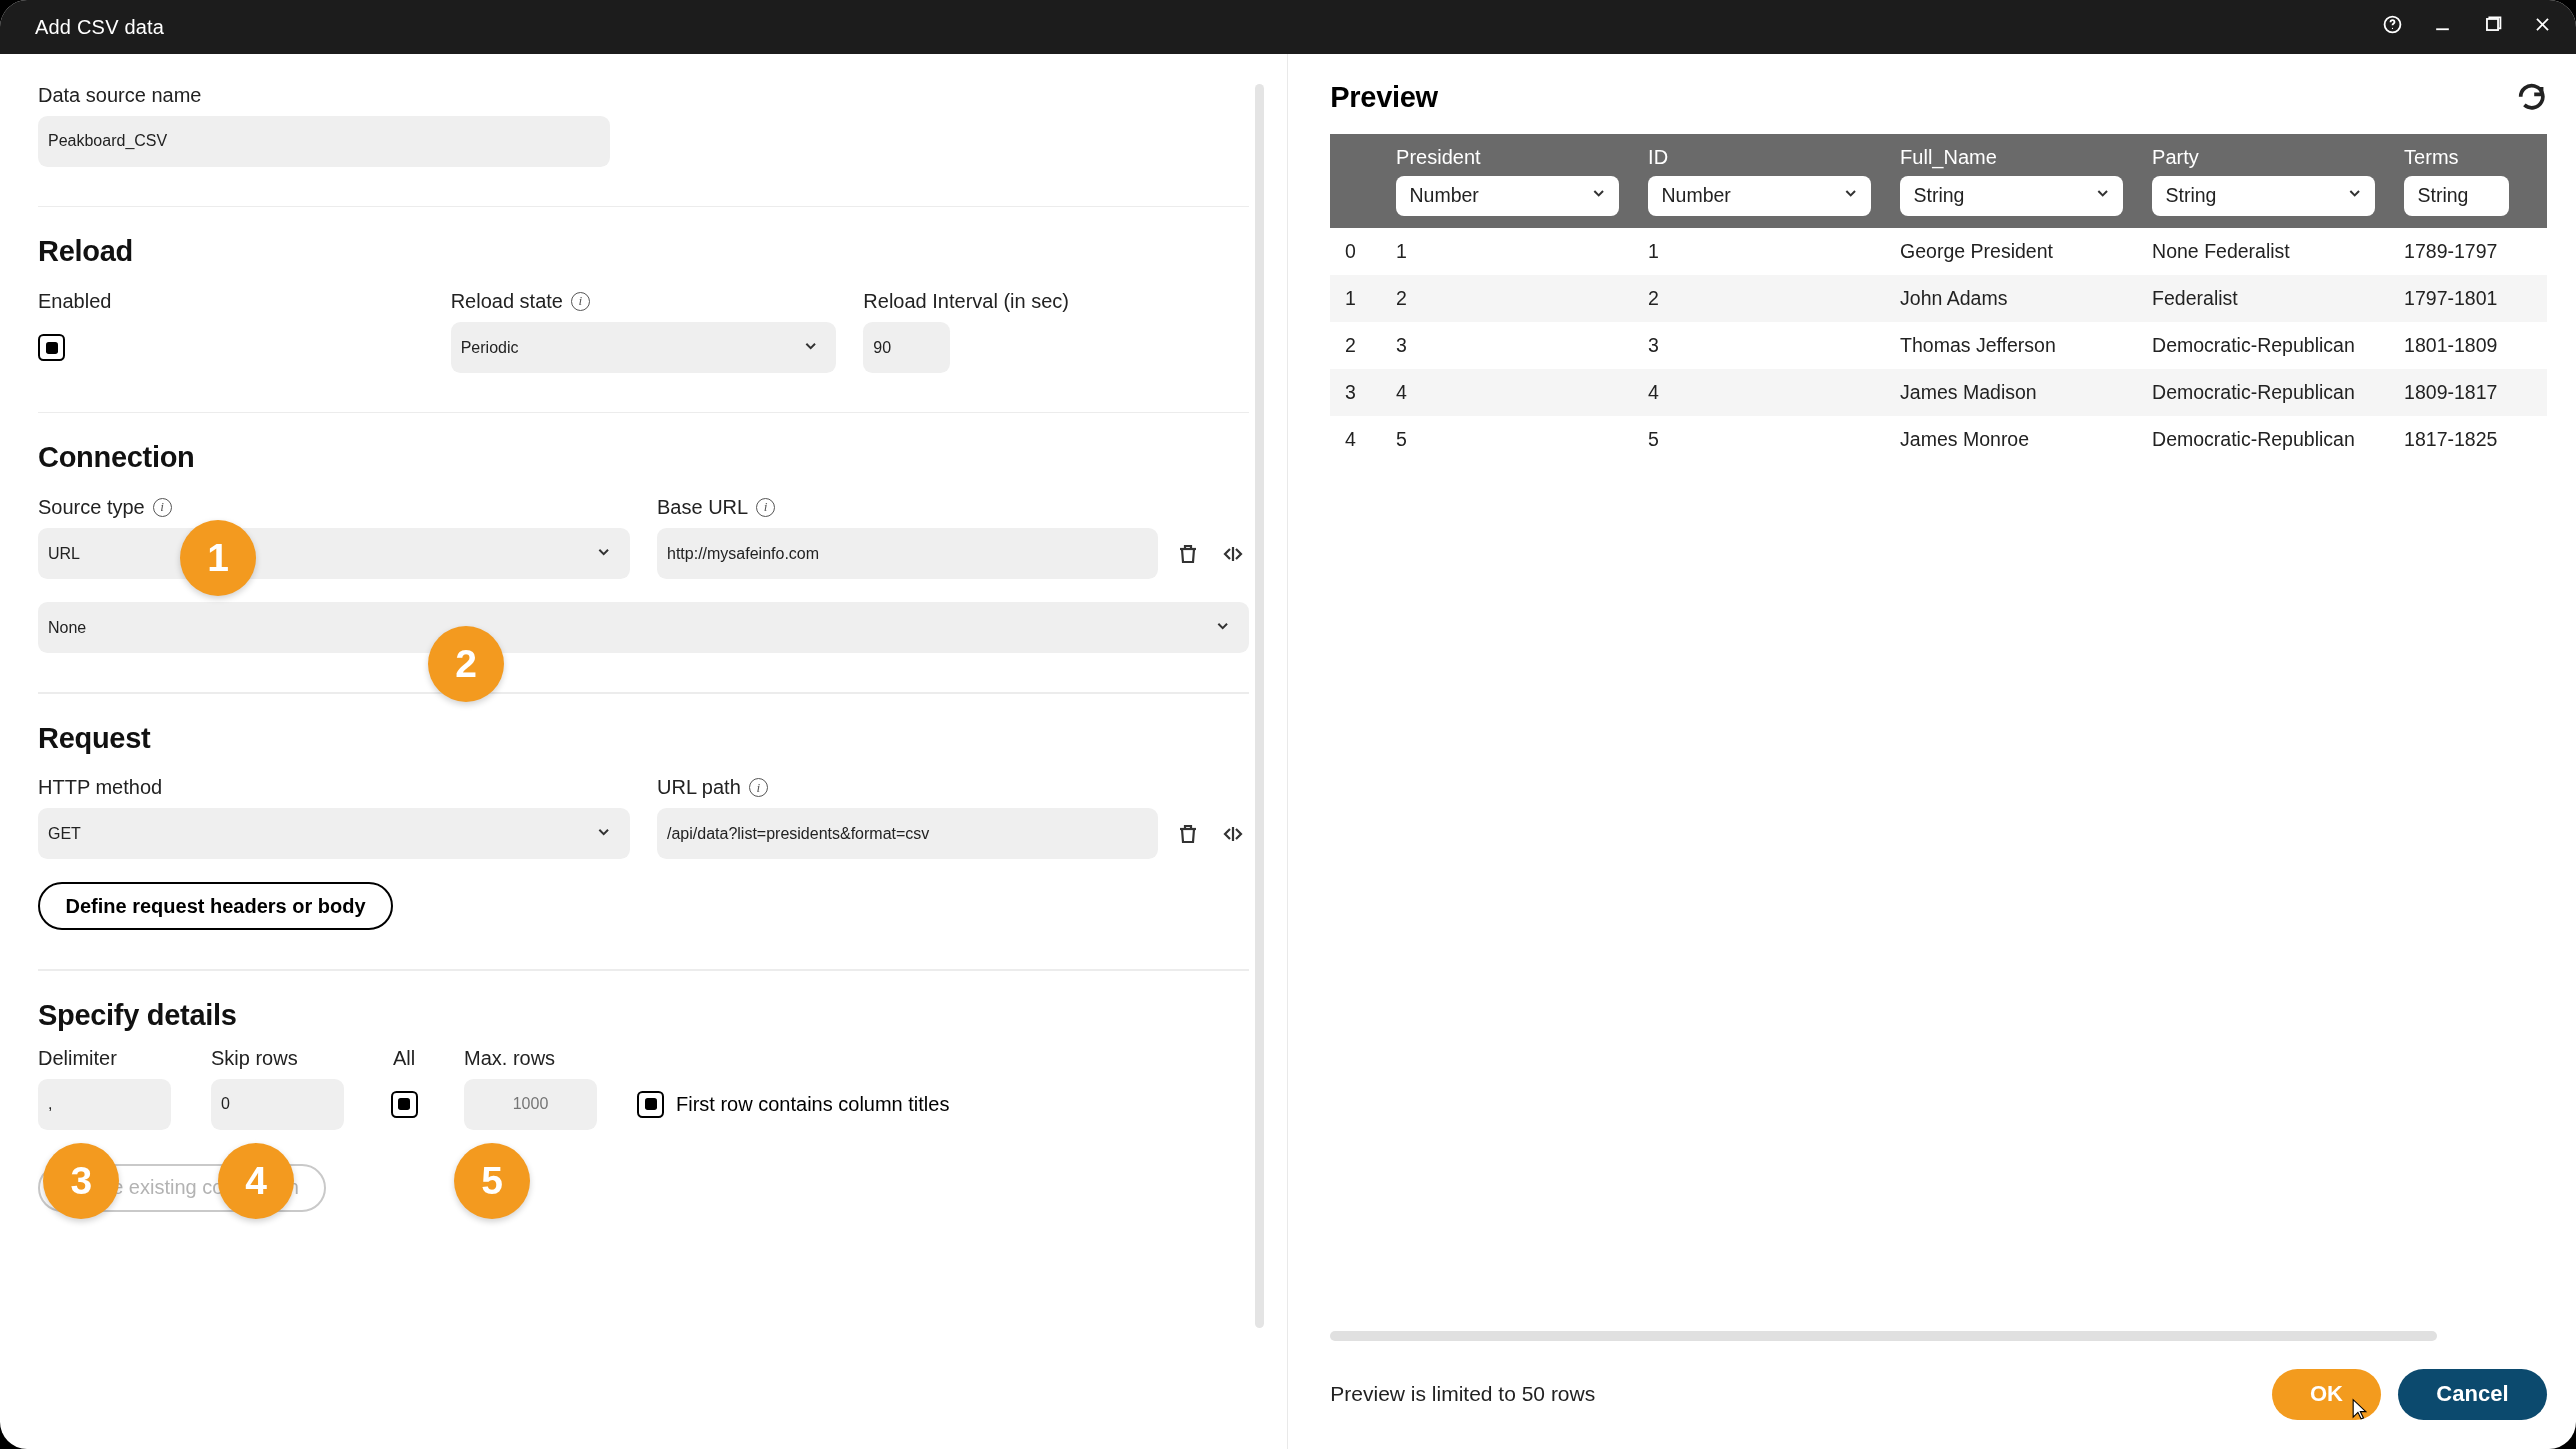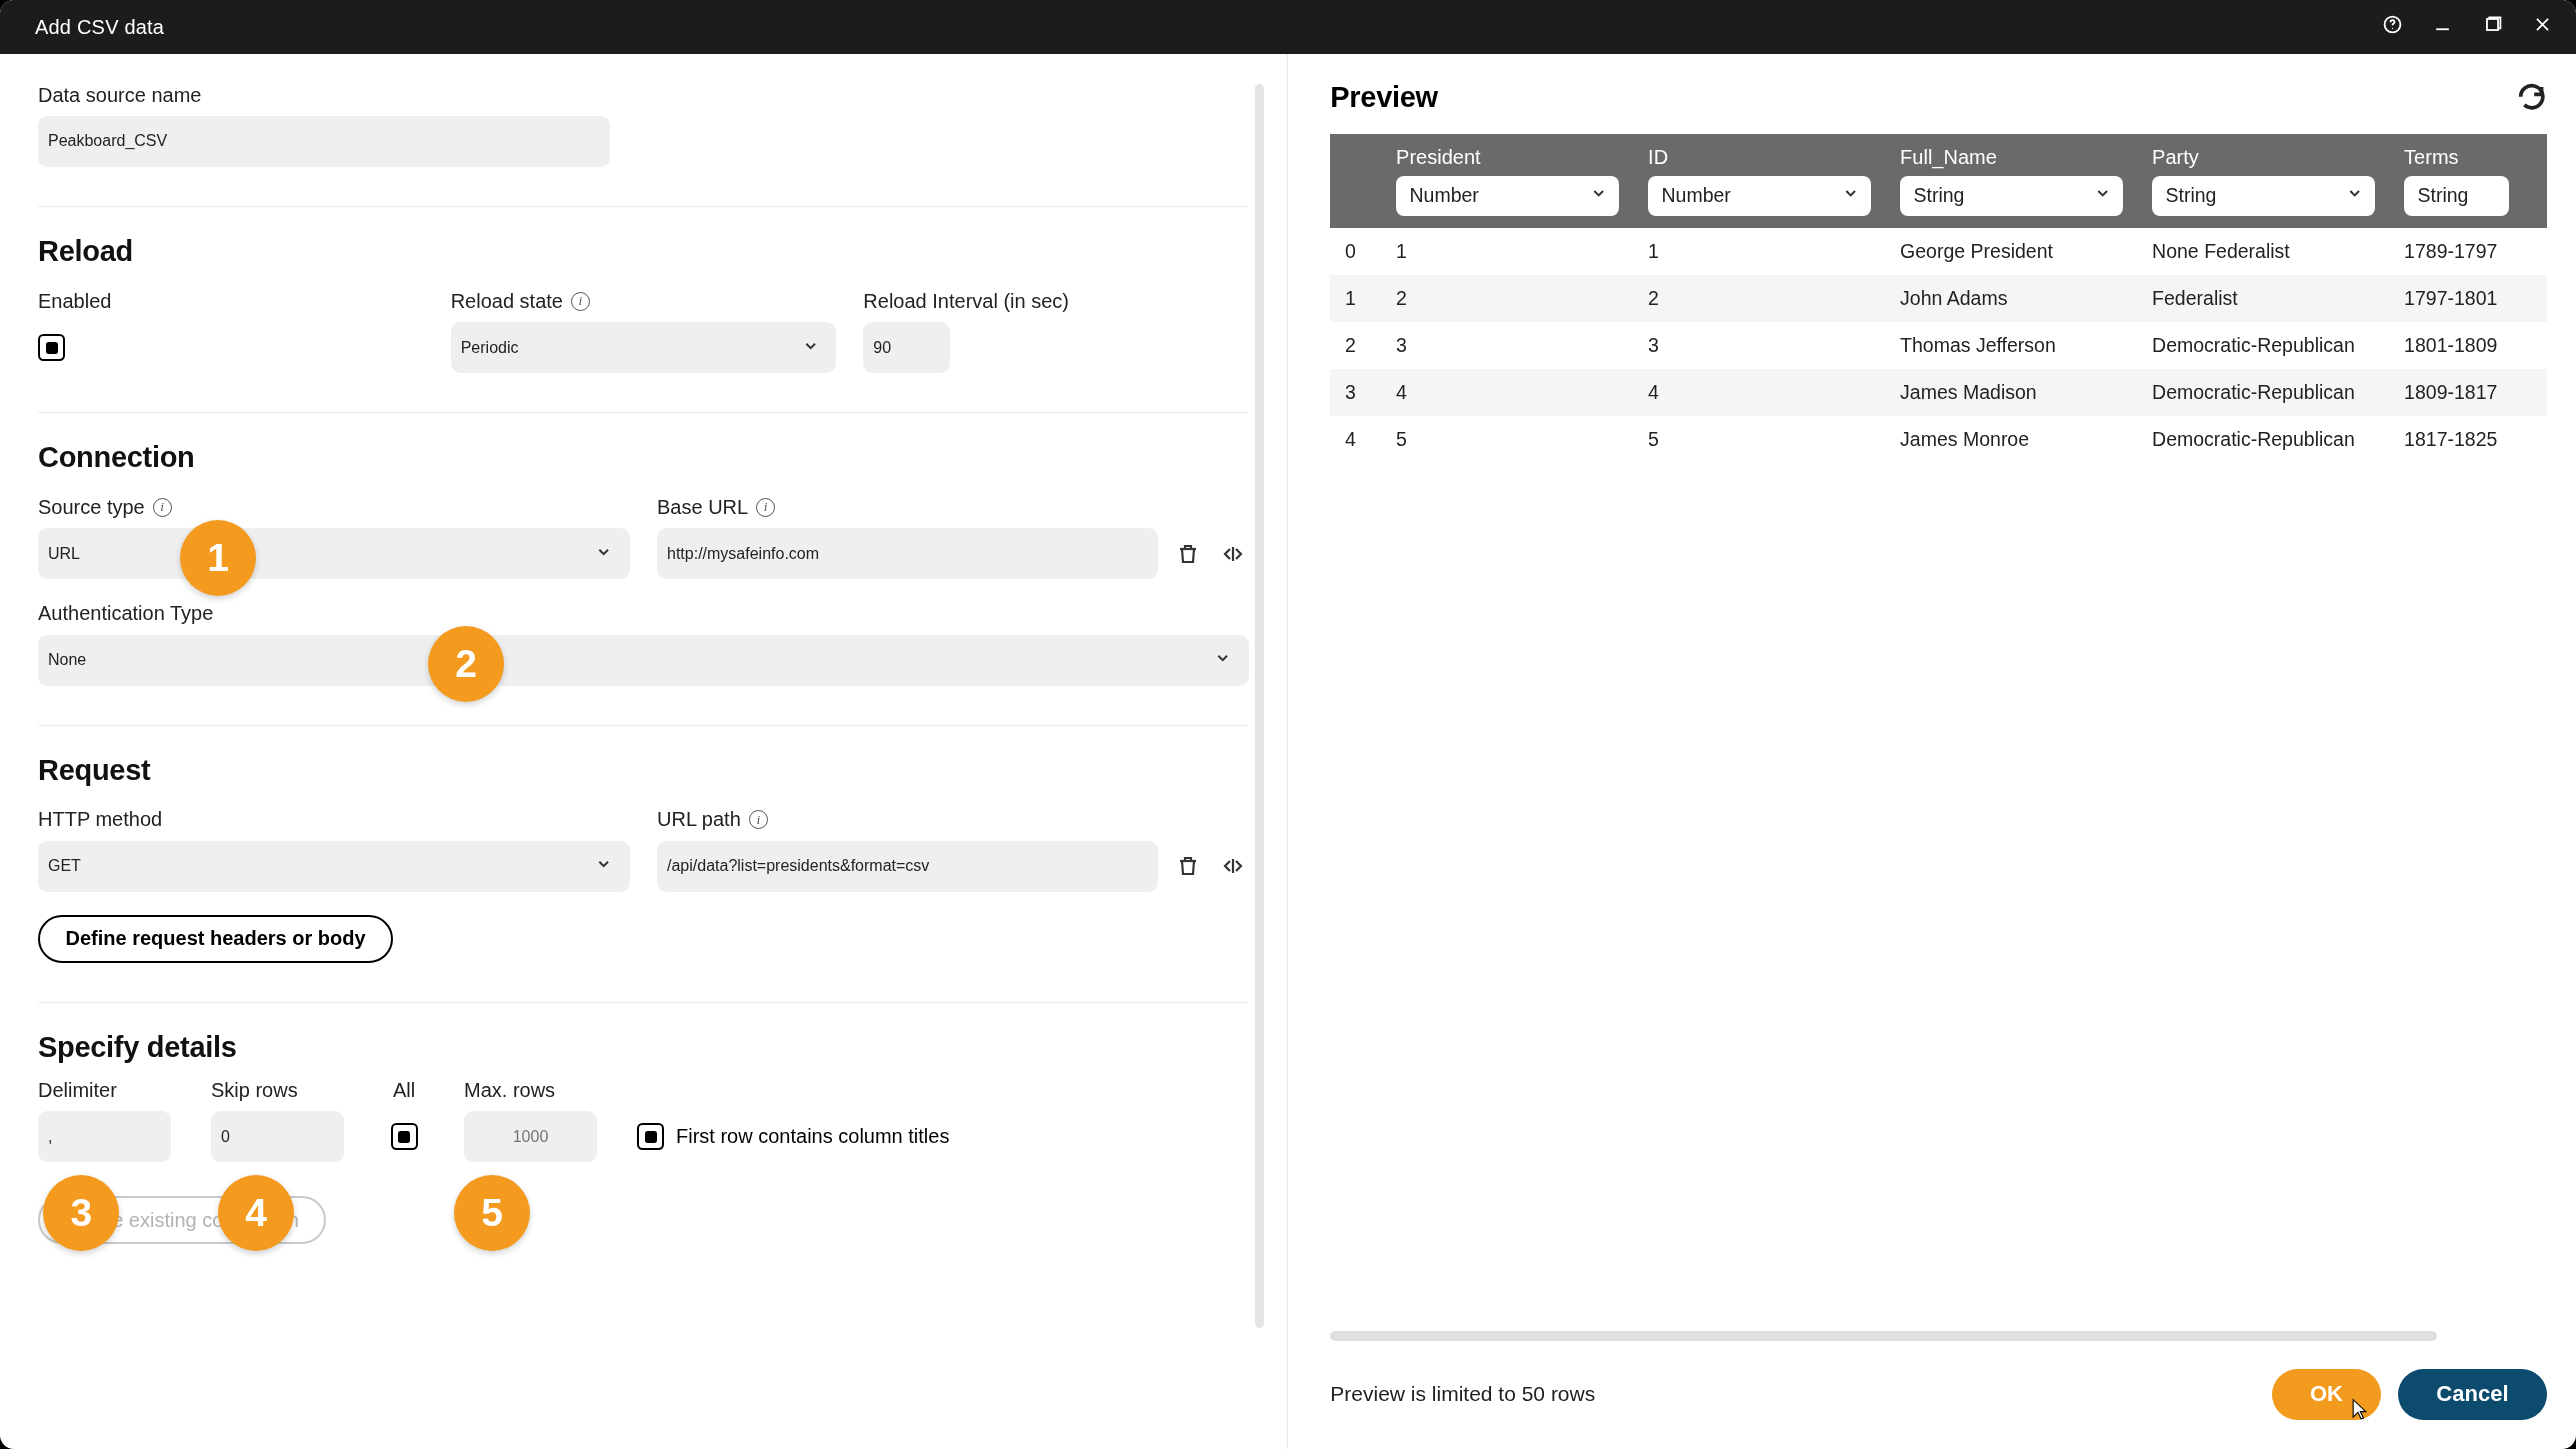--- a/index.html
+++ b/index.html
@@ -1,17 +1,17 @@
 <!DOCTYPE html>
 <html style="font-size:10.7px"><head>
 <meta charset="utf-8">
 <style>
 * { margin:0; padding:0; box-sizing:border-box; font-family:-apple-system,BlinkMacSystemFont,"Segoe UI",Helvetica,Arial,sans-serif; -webkit-font-smoothing:antialiased; }
 body { width:2576px; height:1449px; background:#000; overflow:hidden; }
-.window { position:absolute; top:0; left:0; width:2576px; height:1449px; border-radius:14px; overflow:hidden; background:#fff; display:flex; flex-direction:column; }
+.window { position:absolute; top:0; left:0; width:2576px; height:1449px; border-radius:27px; overflow:hidden; background:#fff; display:flex; flex-direction:column; }
 .titlebar { height:54px; background:#1c1c1c; color:#fff; display:flex; align-items:center; padding:0 24px 0 35px; font-size:20px; }
 .titlebar-title { flex:0 0 auto; font-weight:400; letter-spacing:0.2px; }
 .titlebar-spacer { flex:1; }
 .titlebar-actions { display:flex; align-items:center; gap:31px; }
 .titlebar-actions svg, .titlebar-actions .glyph { width:19px; height:19px; stroke:#fff; fill:none; stroke-width:2.3; }
 .workspace { flex:1; display:flex; min-height:0; }
 .pane-left { width:1287px; position:relative; }
 .pane-left-inner { position:absolute; inset:0; overflow-y:auto; }
 .pane-left-content { padding:29.5px 38px 47px 38px; }
 .divider-v { width:1.3px; background:#e9e9e9; }
@@ -199,21 +199,20 @@
                       <line x1="12" y1="5" x2="12" y2="19"></line>
                     </svg>
                 </div>
               </div>
             </div>
 
             <div style="height:23px;"></div>
 
             <div class="row">
               <div class="col col-authtype" style="position:relative;">
-                <div class="label">Authentication Type</div>
                 <div class="field select">
                   <span>None</span>
                   <span class="chev"><svg viewBox="0 0 24 24">
                         <polyline points="6 9 12 15 18 9"></polyline>
                       </svg></span>
                 </div>
                 <div class="callout" style="left:390px; top:24px;">2</div>
               </div>
             </div>
           </div>

